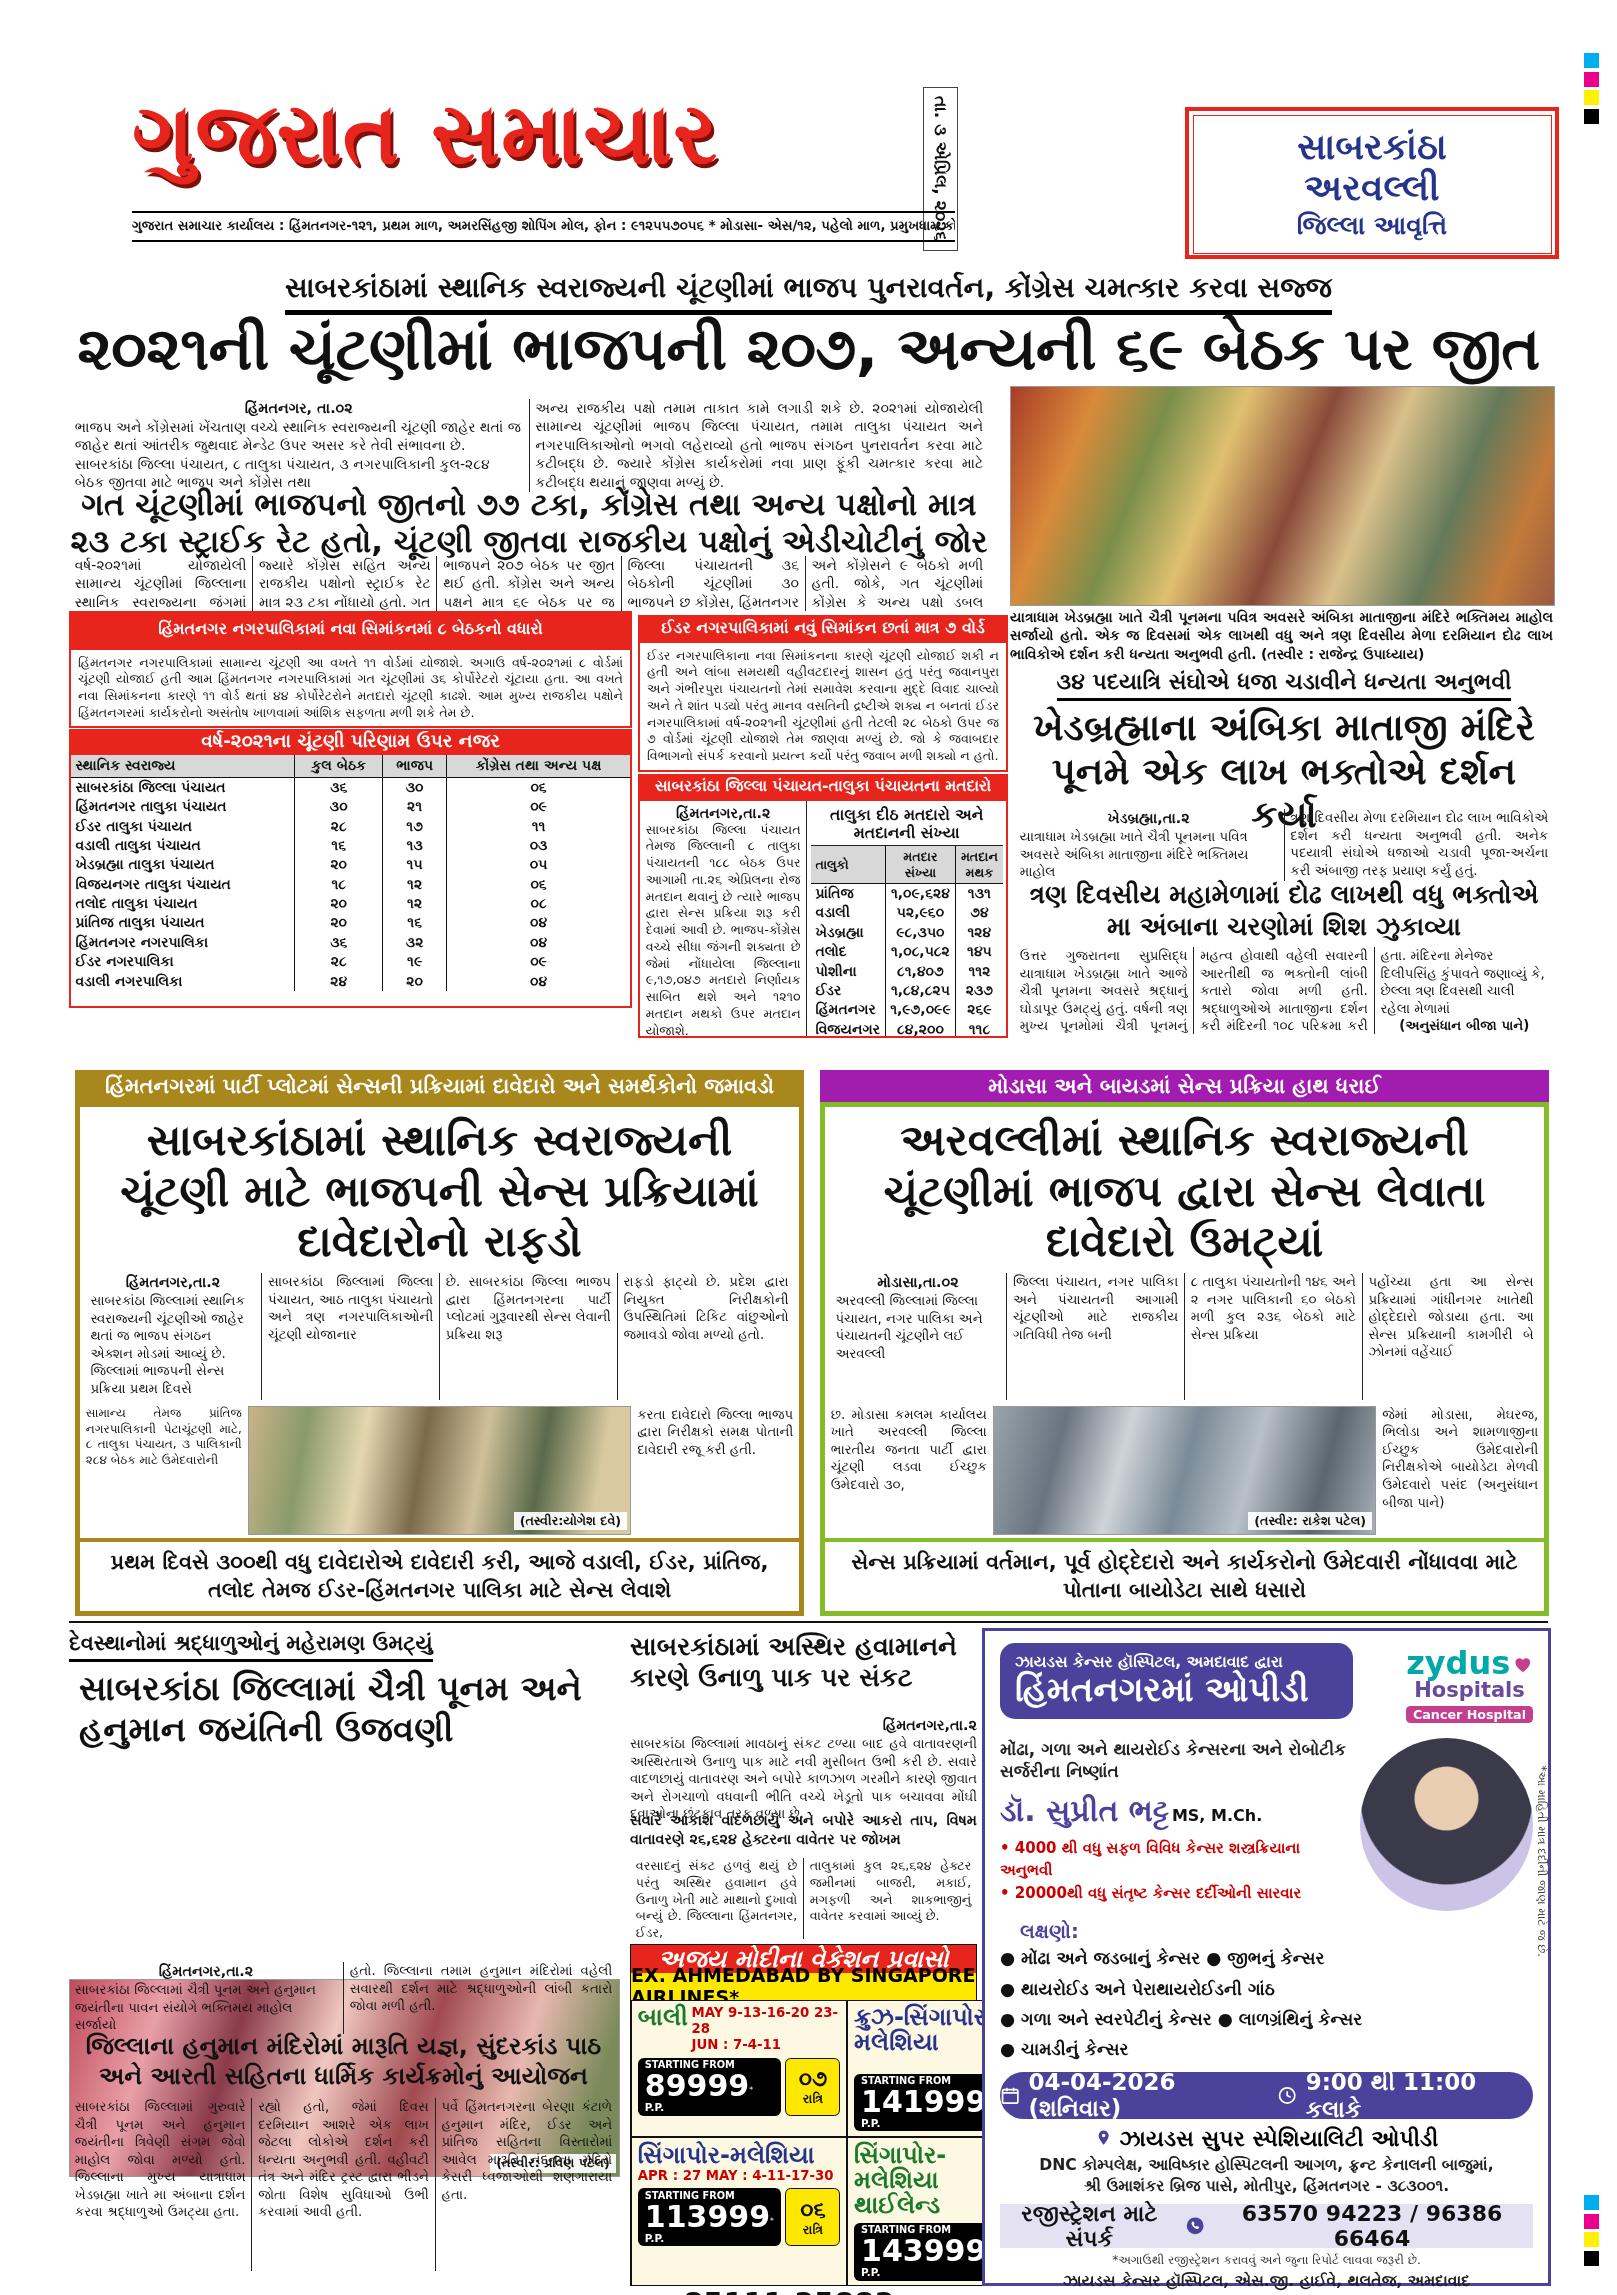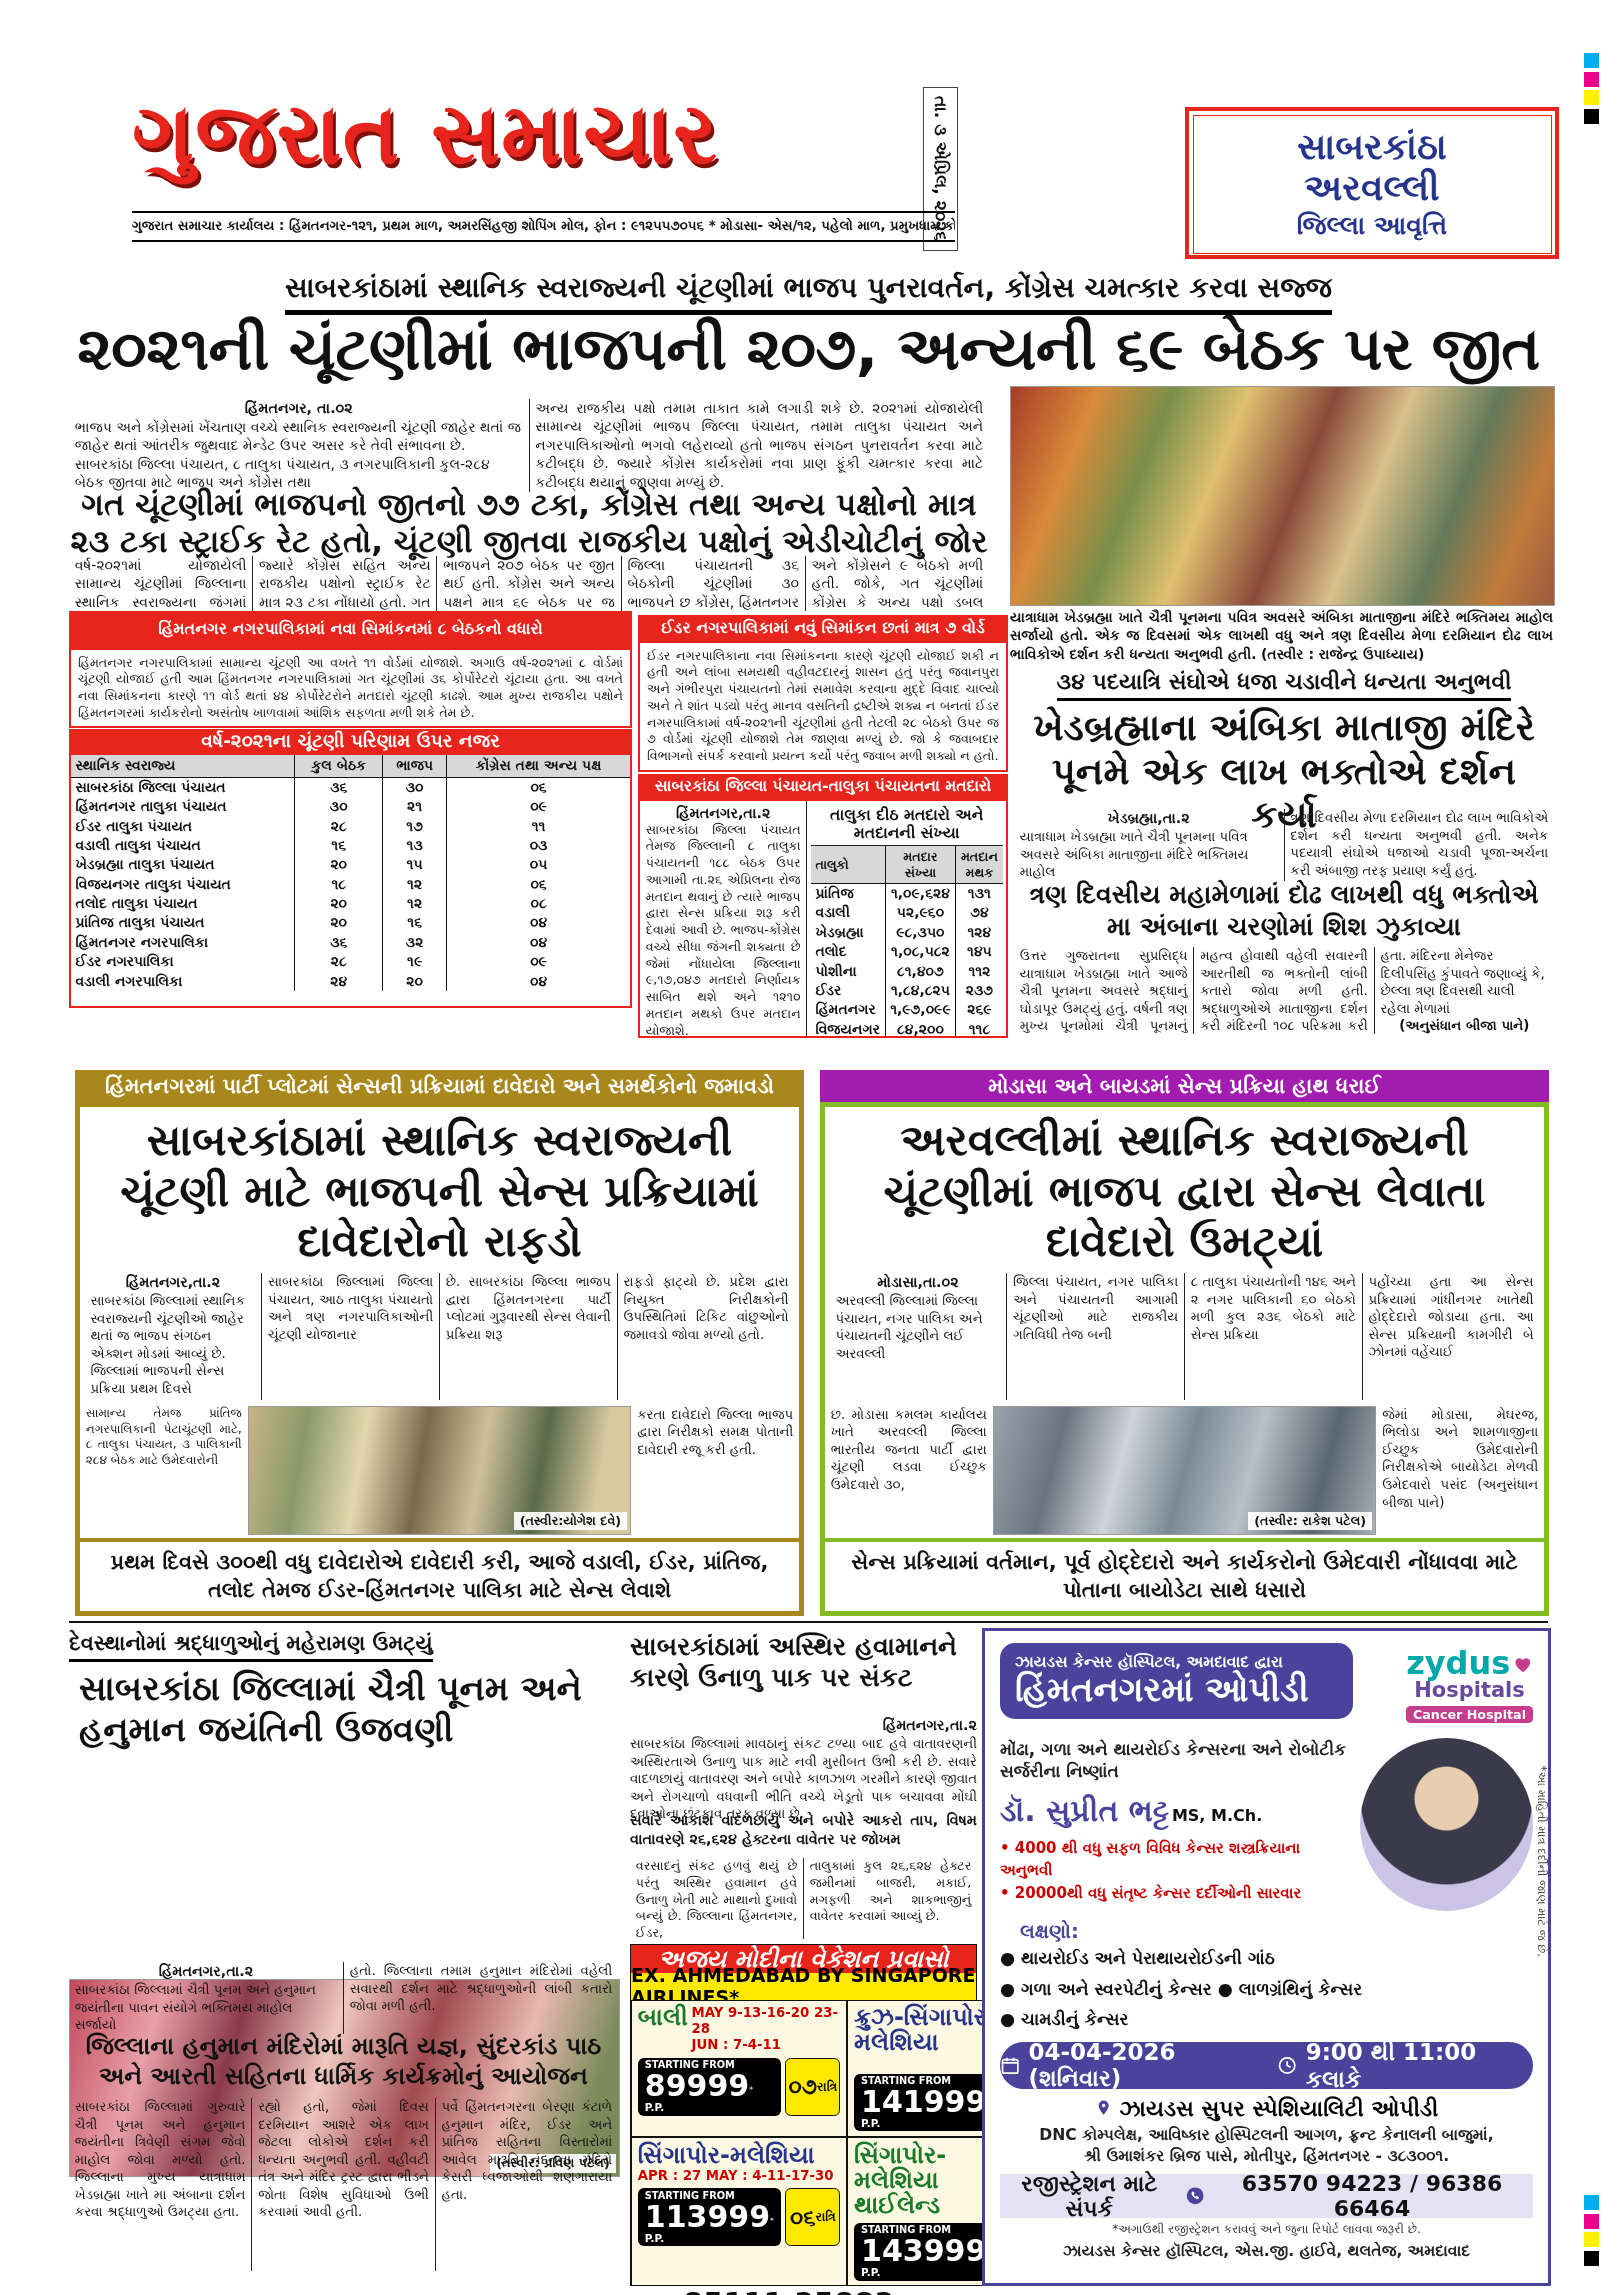--- a/index.html
+++ b/index.html
@@ -69,21 +69,21 @@
   .tgrid{display:grid;grid-template-columns:1fr 1fr;}
   .tcell{background:#fdf8e1;border:1.2px solid #111;padding:4.6px 5.8px;position:relative;}
   .tname{font-size:24px;font-weight:bold;line-height:1.05;}
   .tname.gr{color:#1a7a2a;} .tname.bl{color:#27348b;}
   .tdates{font-size:13.3px;font-weight:bold;color:#c00;white-space:pre-line;line-height:1.2;}
   .tprice-row{display:flex;align-items:stretch;gap:4.6px;margin-top:4.6px;}
   .tprice{background:#000;color:#fff;border-radius:5.8px;padding:2.3px 7px;flex:1;}
   .tp-lab{font-size:9.8px;font-weight:bold;line-height:1;}
   .tp-num{font-size:30px;font-weight:bold;line-height:1.05;} .tp-pp{font-size:10.4px;font-weight:bold;}
   .tnights{background:#ffe800;border:1.2px solid #111;border-radius:5.8px;min-width:53px;
-     display:flex;flex-direction:row;align-items:center;justify-content:center;}
+     display:flex;flex-direction:column;align-items:center;justify-content:center;}
   .tn-num{font-size:22px;font-weight:bold;} .tn-lab{font-size:12.7px;font-weight:bold;}
   .tphones{font-size:28px;font-weight:bold;text-align:center;line-height:1.25;letter-spacing:0.6px;}
   
   .zad{border:3.5px solid #4b439b;background:#fff;}
   .zbox{background:#4b439b;color:#fff;border-radius:15px;padding:10.4px 15px;}
   .z-pres{font-size:15.6px;font-weight:bold;}
   .z-title{font-size:34px;font-weight:bold;line-height:1.1;}
   .zlogo1{font-size:32px;font-weight:bold;color:#00a8a9;line-height:1;}
   .zlogo2{font-size:21px;font-weight:bold;color:#6a4a9c;line-height:1.1;}
   .zbadge{background:#c63e8e;color:#fff;font-size:12.7px;font-weight:bold;border-radius:4.6px;
@@ -516,20 +516,21 @@
         <div class="zexp" style="margin-top:8px;">
           <div>• 4000 થી વધુ સફળ વિવિધ કેન્સર શસ્ત્રક્રિયાના અનુભવી</div>
           <div>• 20000થી વધુ સંતૃષ્ટ કેન્સર દર્દીઓની સારવાર</div>
         </div>
       </div>
       <div class="avatar" style="width:173px;height:173px;flex:none;"></div>
     </div>
 
     <div class="zsym-h" style="margin-top:9.2px;margin-left:20px;">લક્ષણો:</div>
     <div class="zsym">
+      <div>● મોંઢા અને જડબાનું કેન્સર ● જીભનું કેન્સર</div>
       <div>● થાયરોઈડ અને પેરાથાયરોઈડની ગાંઠ</div>
       <div>● ગળા અને સ્વરપેટીનું કેન્સર ● લાળગ્રંથિનું કેન્સર</div>
       <div>● ચામડીનું કેન્સર</div>
     </div>
 
     <div class="zpill" style="height:47px;margin-top:8px;">
       <svg width="21" height="21" viewBox="0 0 24 24">
           <rect x="3" y="5" width="18" height="16" rx="2" fill="none" stroke="#fff" stroke-width="2"></rect>
           <path d="M3 9h18M8 3v4M16 3v4" stroke="#fff" stroke-width="2"></path>
         </svg>

